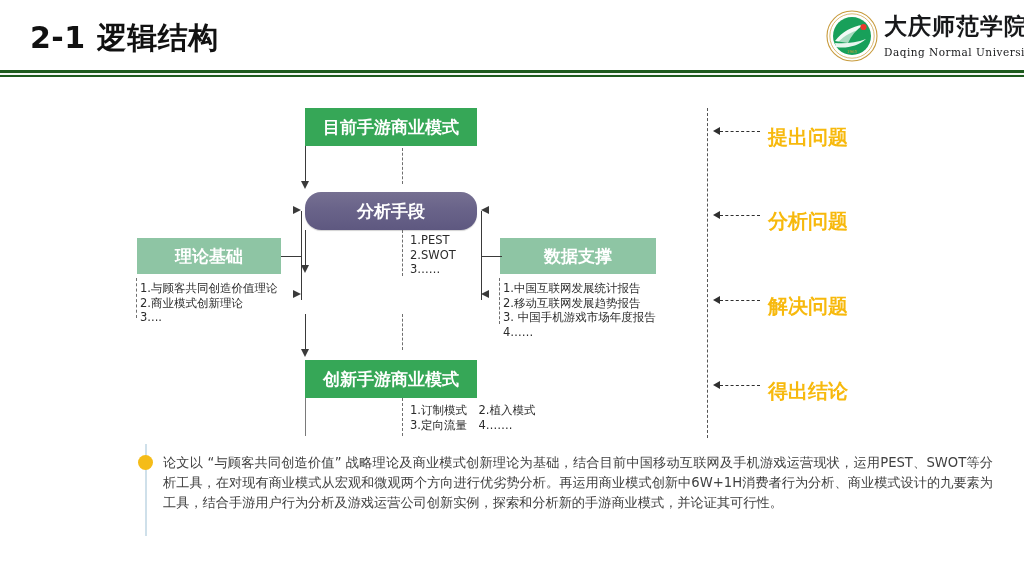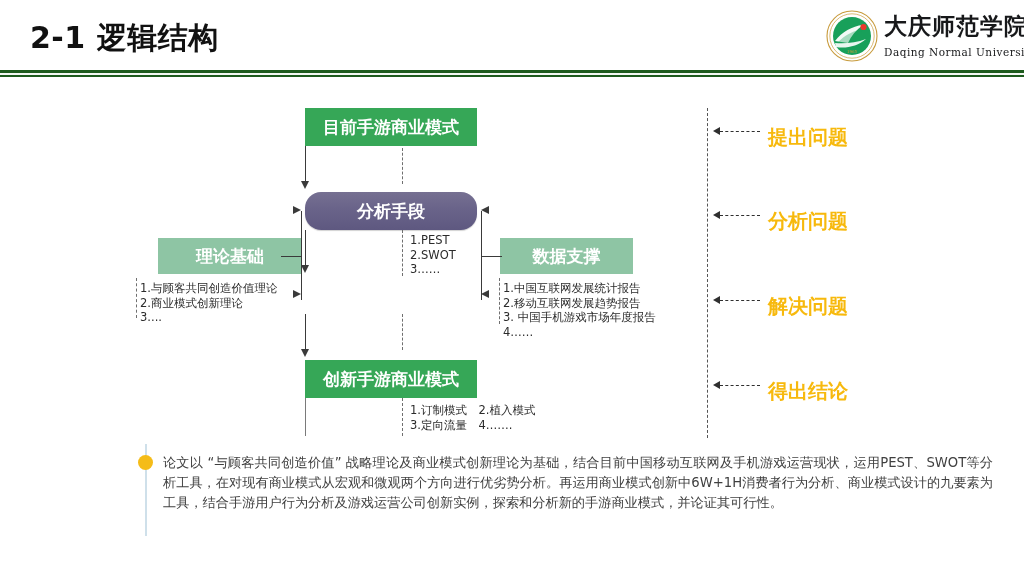--- a/index.html
+++ b/index.html
@@ -65,22 +65,22 @@
   .node.purple{
     background:linear-gradient(180deg,#767092 0%,#6a648a 42%,#5e5880 100%);
     border-radius:16px;font-size:17px;
     box-shadow:0 1px 1px rgba(0,0,0,0.18);
   }
 
   #n-current{left:305px;top:108px;width:172px;height:38px;}
   #n-analysis{left:305px;top:192px;width:172px;height:38px;}
   #n-innovate{left:305px;top:276px;width:172px;height:38px;}
   #n-newmodel{left:305px;top:360px;width:172px;height:38px;}
-  #n-theory{left:137px;top:238px;width:144px;height:36px;margin-left:21px;}
-  #n-data{left:500px;top:238px;width:133px;height:36px;}
+  #n-theory{left:137px;top:238px;width:144px;height:36px;}
+  #n-data{left:500px;top:238px;width:156px;height:36px;}
 
   
   .ann{
     position:absolute;
     font-size:11.5px;color:#2b2b2b;line-height:14.5px;
     white-space:pre;
   }
   #ann-1{left:410px;top:153px;}
   #ann-2{left:410px;top:233px;}
   #ann-3{left:410px;top:318px;}

